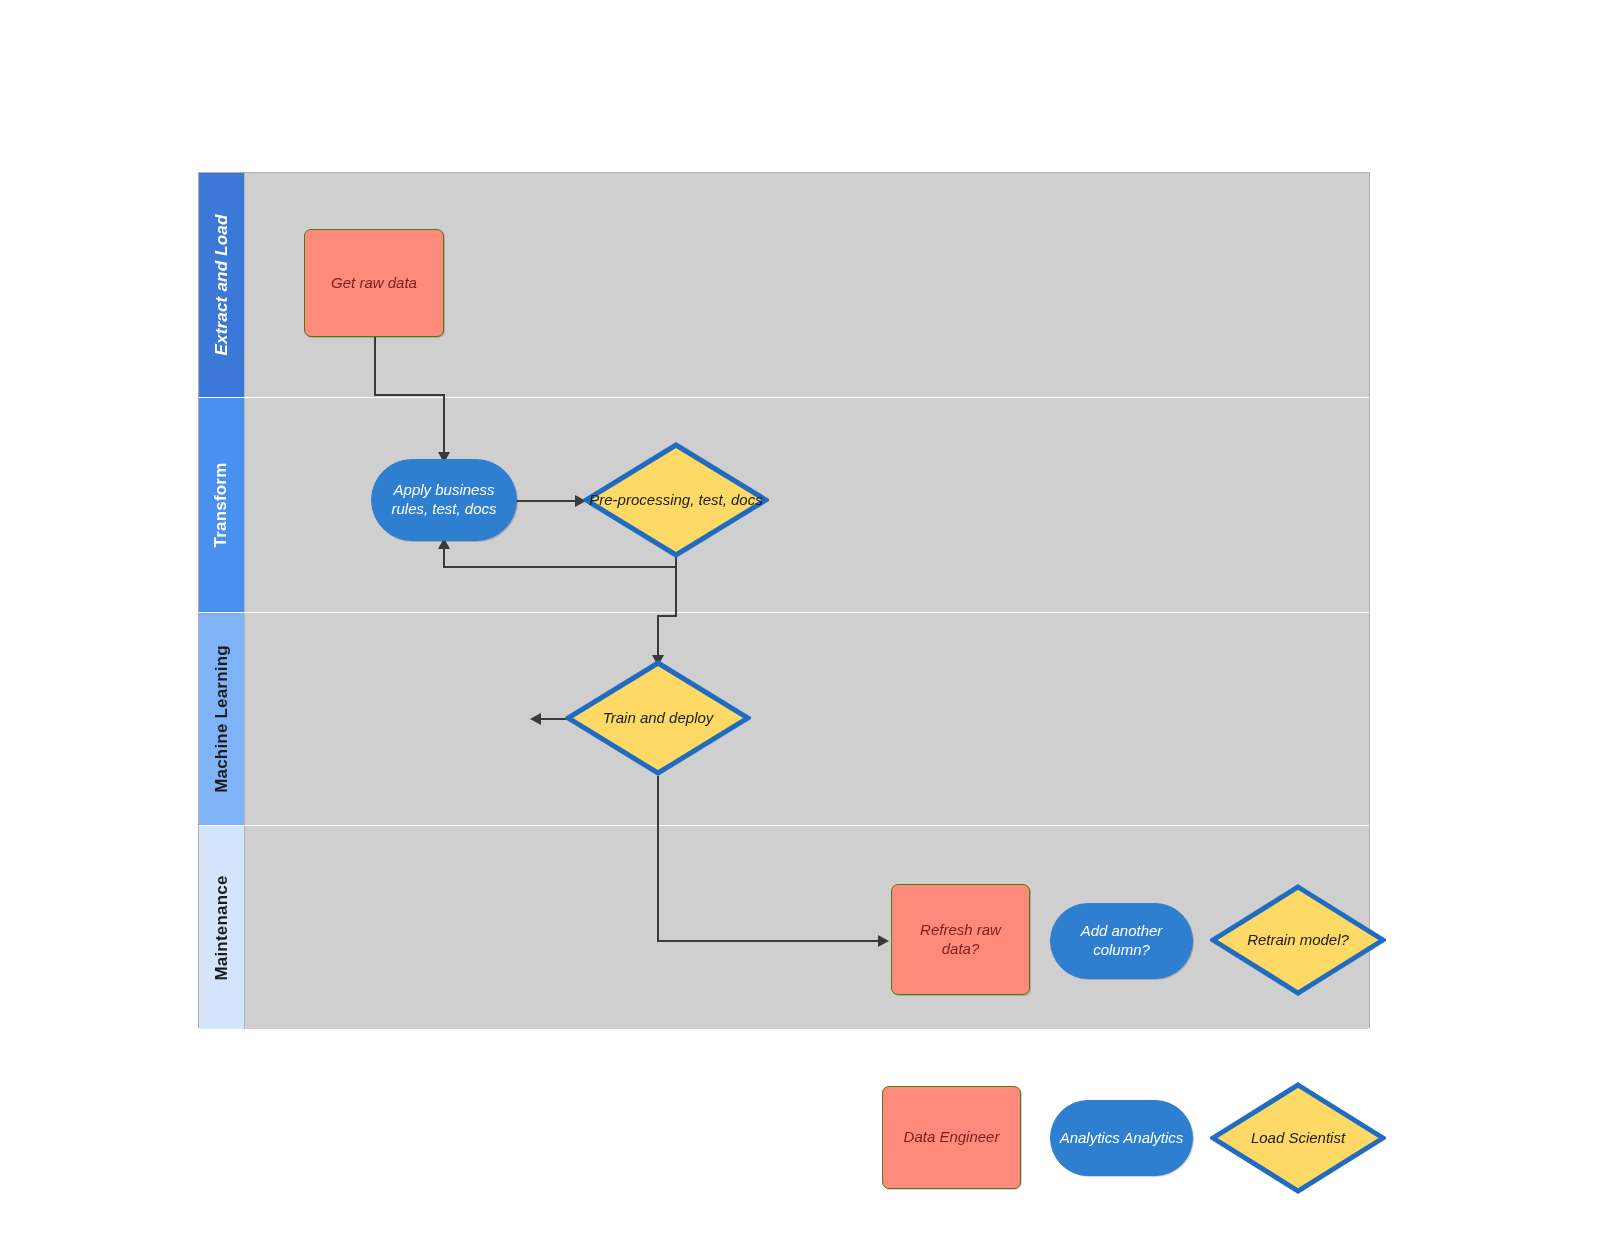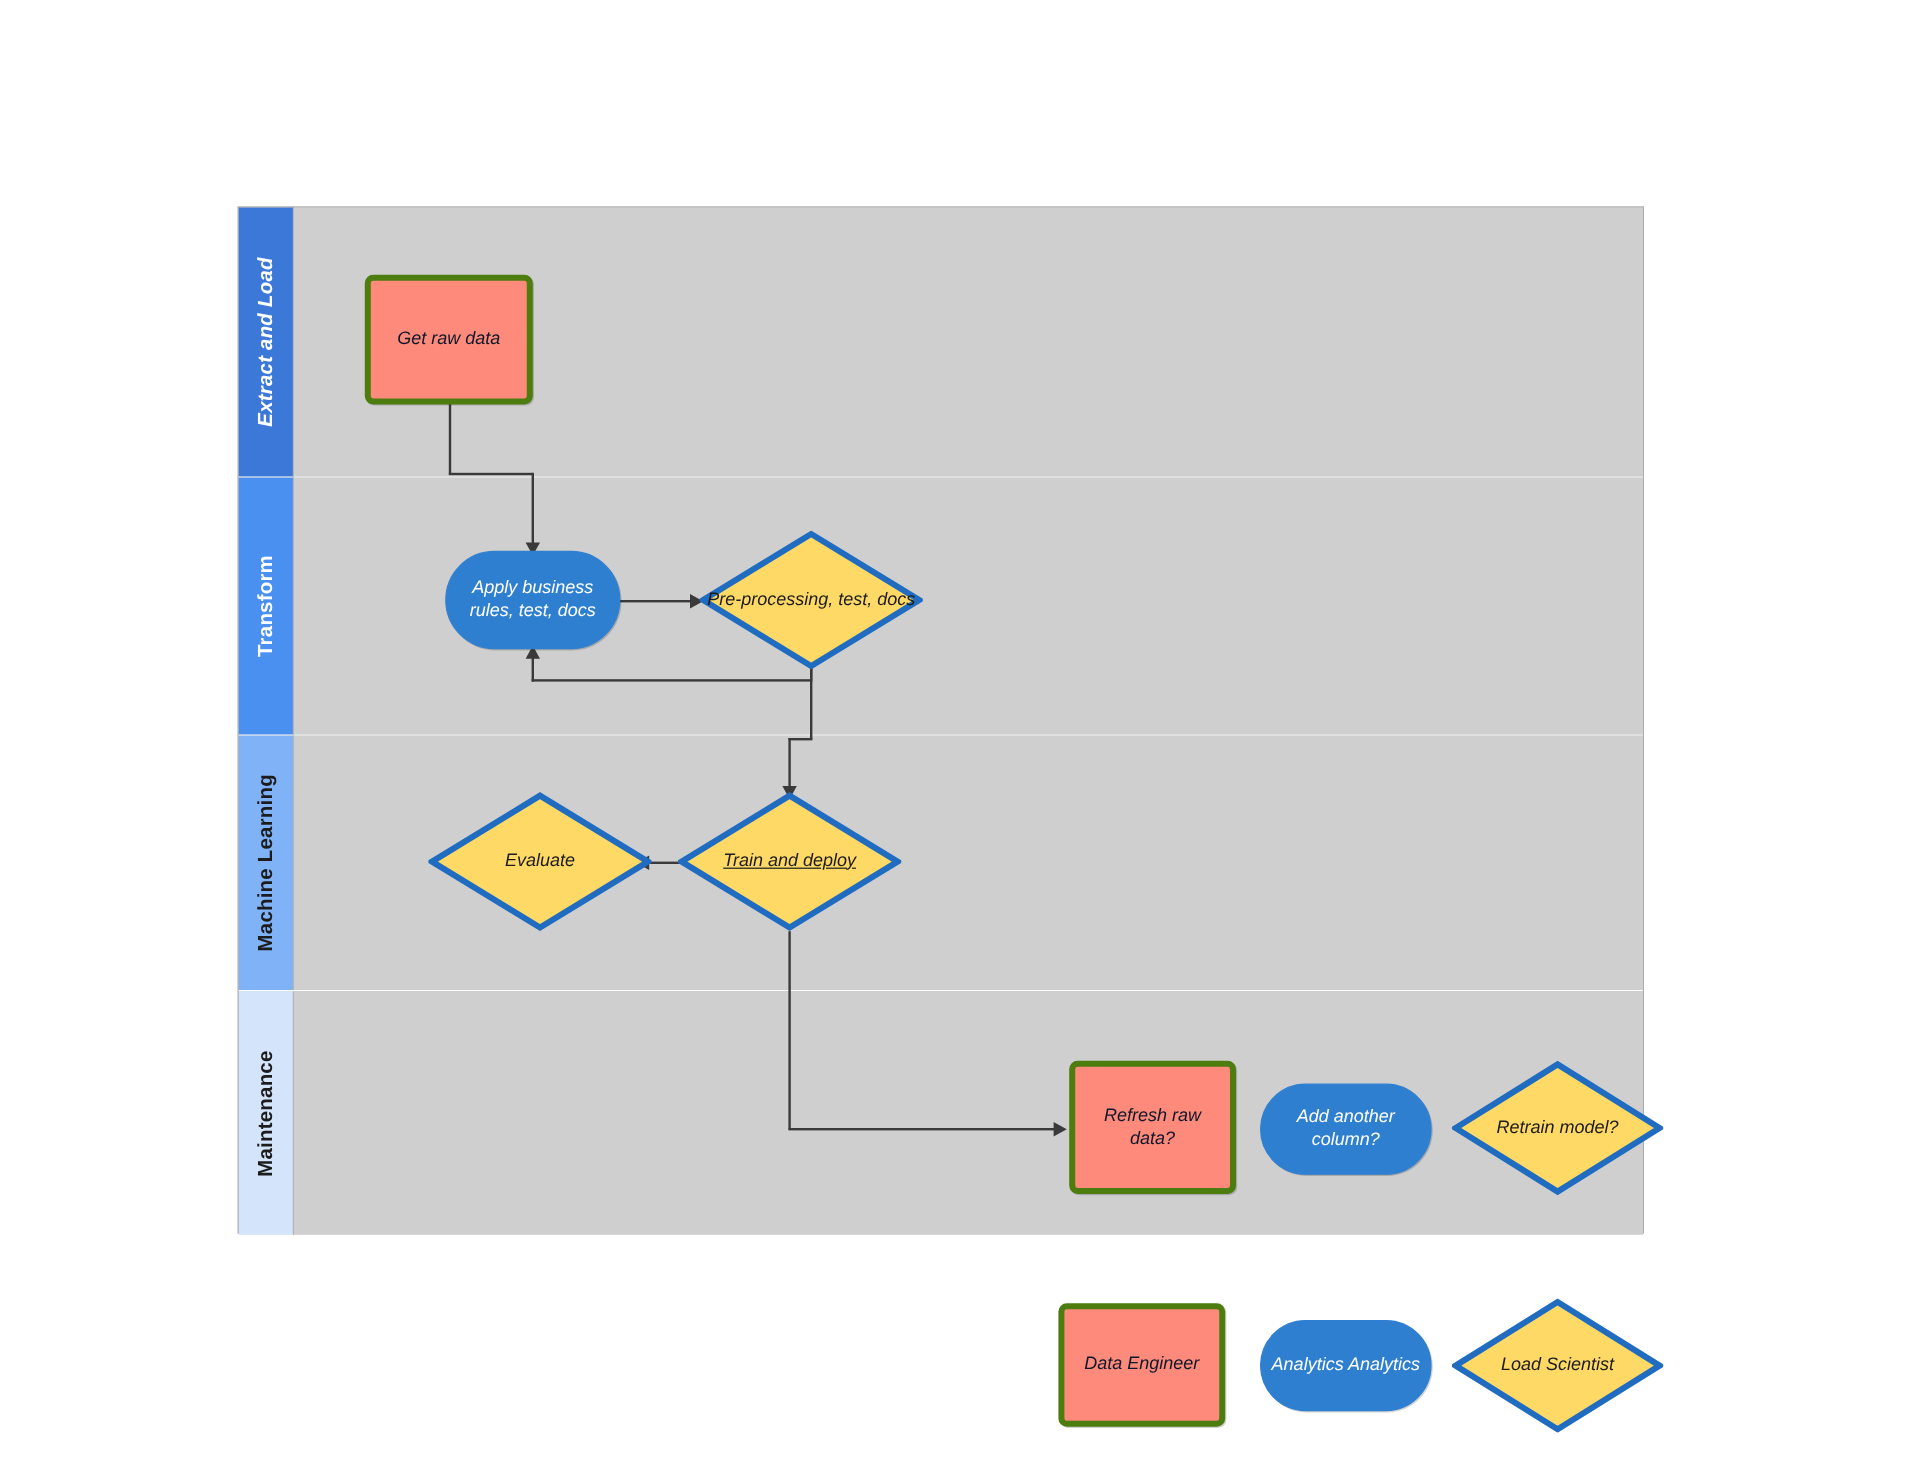--- a/index.html
+++ b/index.html
@@ -82,23 +82,23 @@
     justify-content: center;
     text-align: center;
     font-style: italic;
     font-size: 15px;
     line-height: 1.25;
     z-index: 6;
   }
 
   .node-rect {
     background: #fd8a7b;
-    border: 5px solid #4d7c0f;
+    border: 1px solid #4d7c0f;
     border-radius: 7px;
-    color: #0f172a;
+    color: #7f1d1d;
     box-shadow: 1px 1px 0 rgba(0,0,0,.18);
   }
   .node-stadium {
     background: #2f7fd1;
     border: 1px solid #2f7fd1;
     border-radius: 999px;
     color: #ffffff;
     box-shadow: 1px 1px 0 rgba(0,0,0,.18);
   }
   .node-diamond {
@@ -232,28 +232,22 @@
     <span class="node-label">Apply business rules, test, docs</span>
   </div>
 
   <div class="node node-diamond" style="left:583px; top:442px; width:186px; height:116px;">
     <svg class="dia-shape" viewBox="0 0 186 116" preserveAspectRatio="none">
       <polygon points="93,3 183,58 93,113 3,58" fill="#ffd966" stroke="#1f6cc0" stroke-width="5"></polygon>
     </svg>
     <span class="dia-label">Pre-processing, test, docs</span>
   </div>
 
-  <div class="node node-diamond" style="left:357px; top:660px; width:186px; height:116px;">
-    <svg class="dia-shape" viewBox="0 0 186 116" preserveAspectRatio="none">
-      <polygon points="93,3 183,58 93,113 3,58" fill="#ffd966" stroke="#1f6cc0" stroke-width="5"></polygon>
-    </svg>
-    <span class="dia-label">Evaluate</span>
-  </div>
-
-  <div class="node node-diamond" style="left:565px; top:660px; width:186px; height:116px;text-decoration:underline;">
+
+  <div class="node node-diamond" style="left:565px; top:660px; width:186px; height:116px;">
     <svg class="dia-shape" viewBox="0 0 186 116" preserveAspectRatio="none">
       <polygon points="93,3 183,58 93,113 3,58" fill="#ffd966" stroke="#1f6cc0" stroke-width="5"></polygon>
     </svg>
     <span class="dia-label">Train and deploy</span>
   </div>
 
   <div class="node node-rect" style="left:891px; top:884px; width:139px; height:111px;">
     <span class="node-label">Refresh raw data?</span>
   </div>
 

